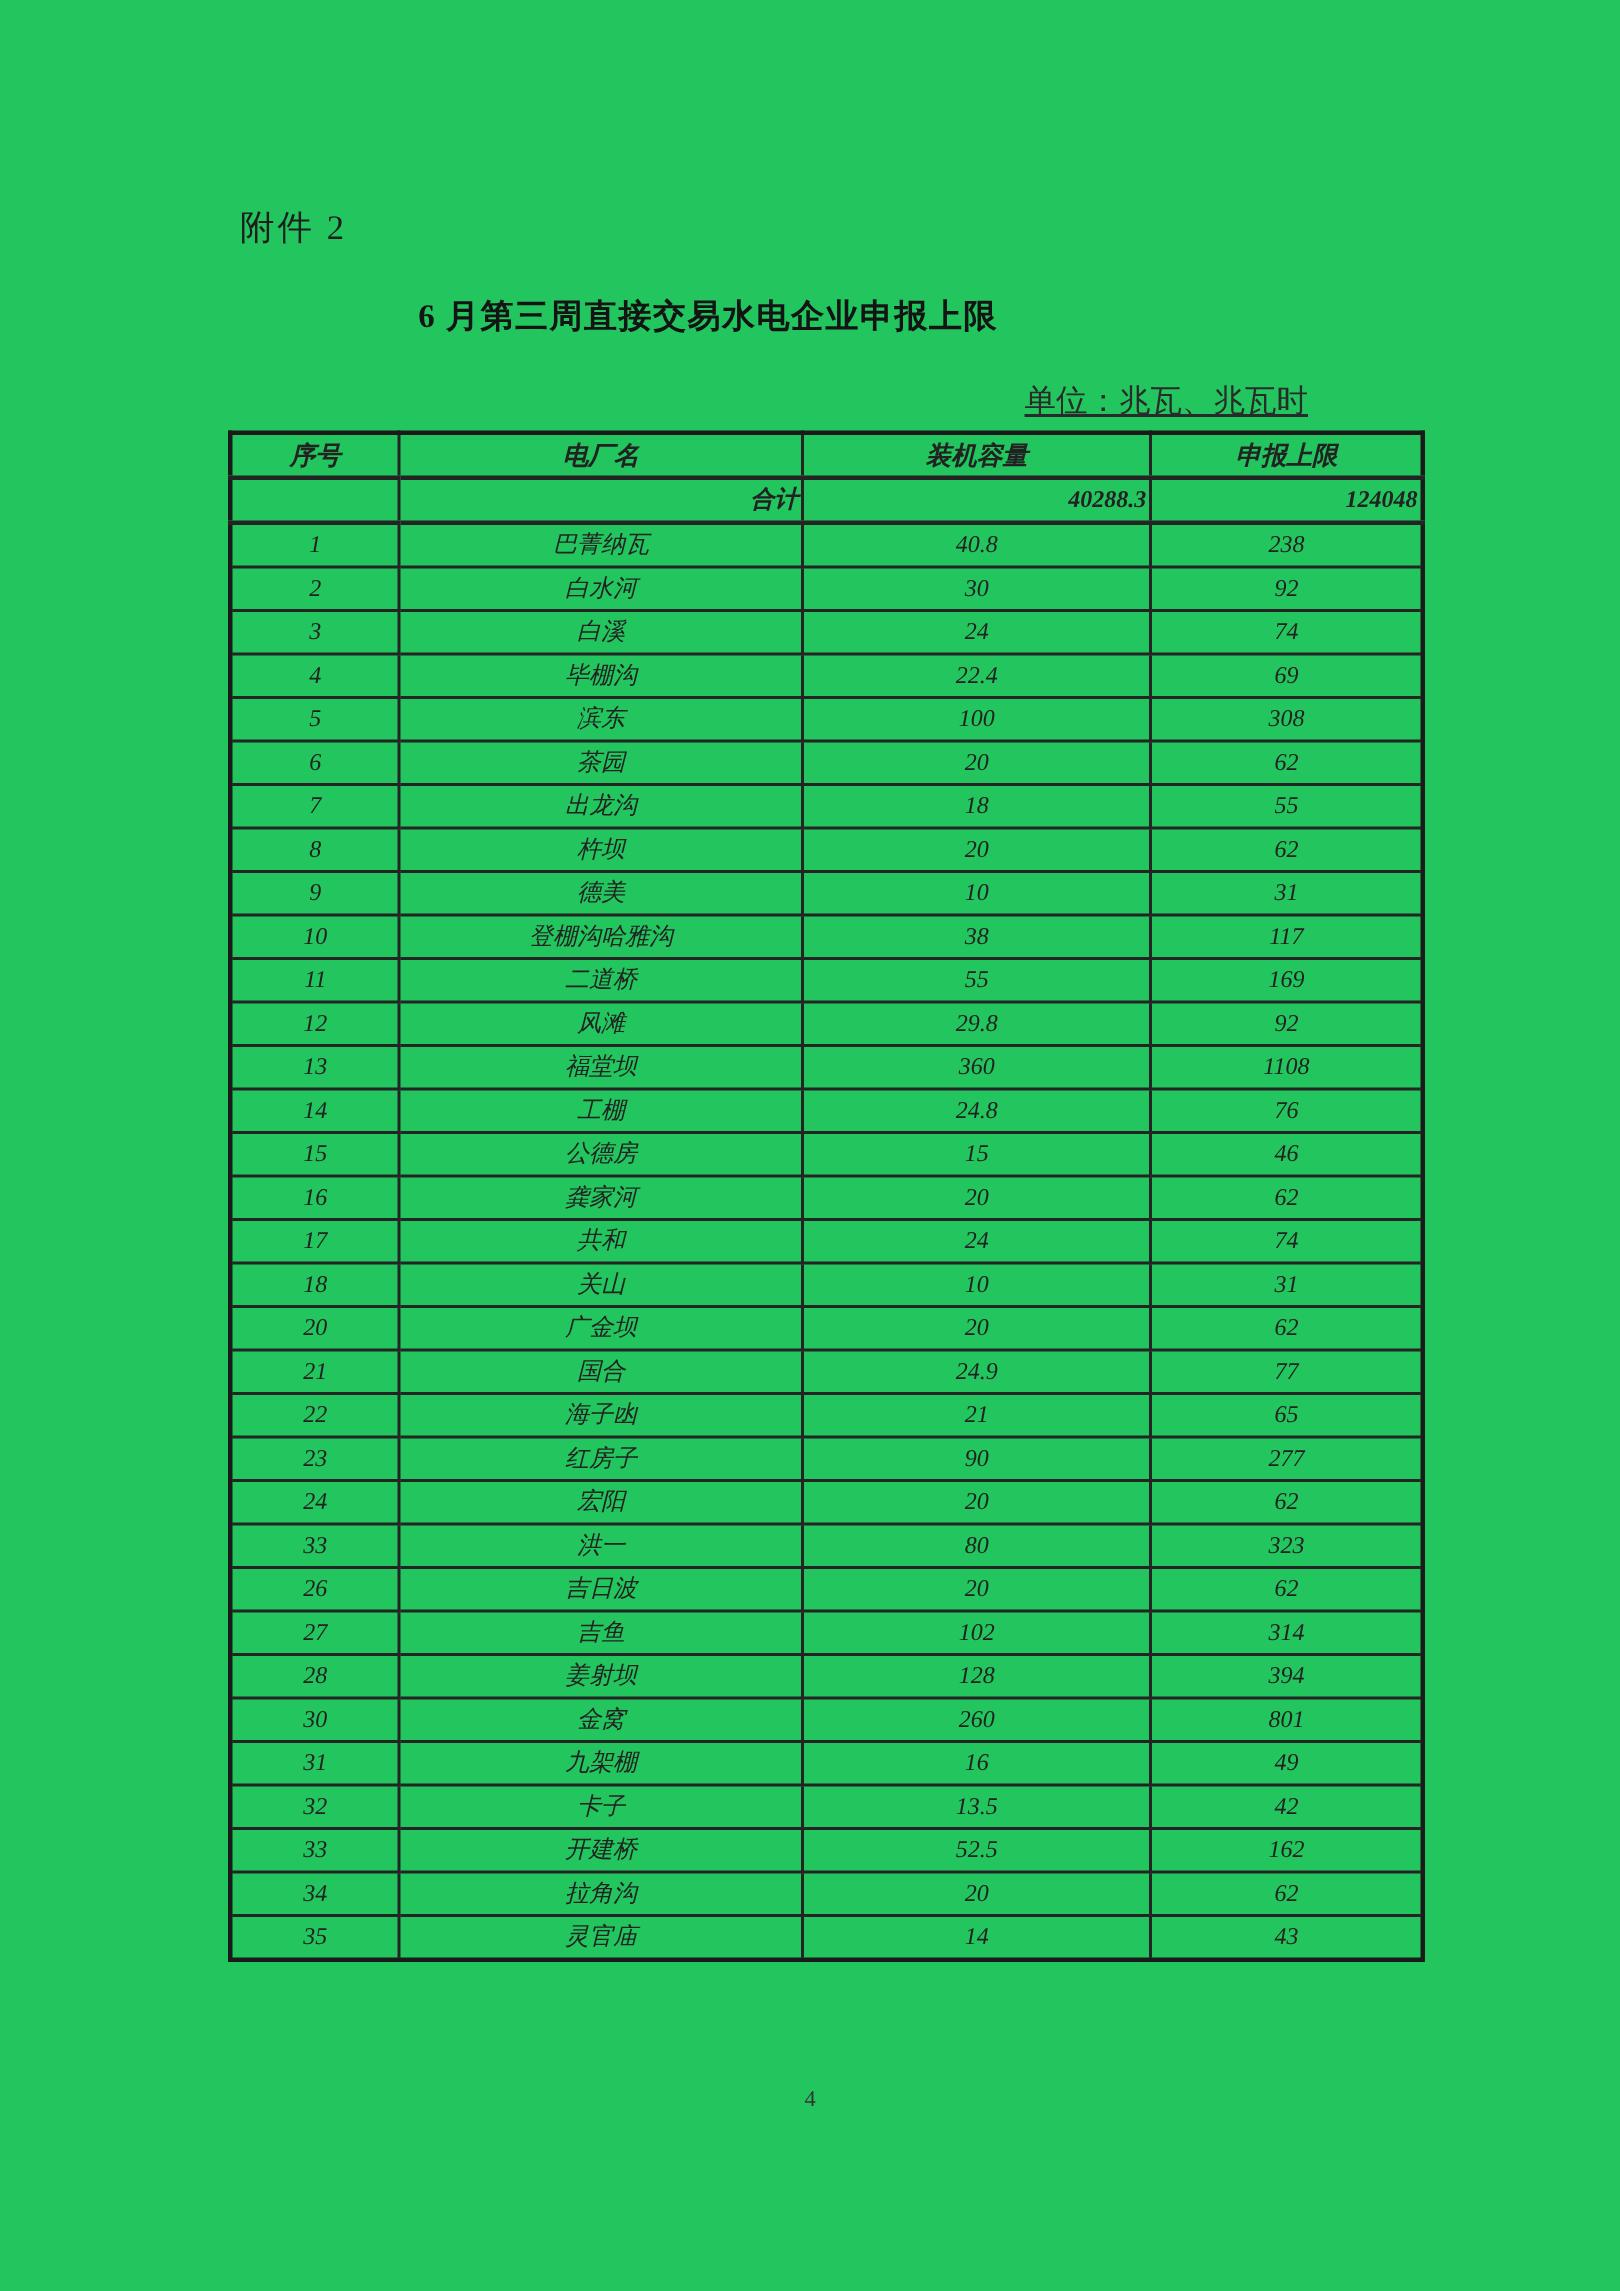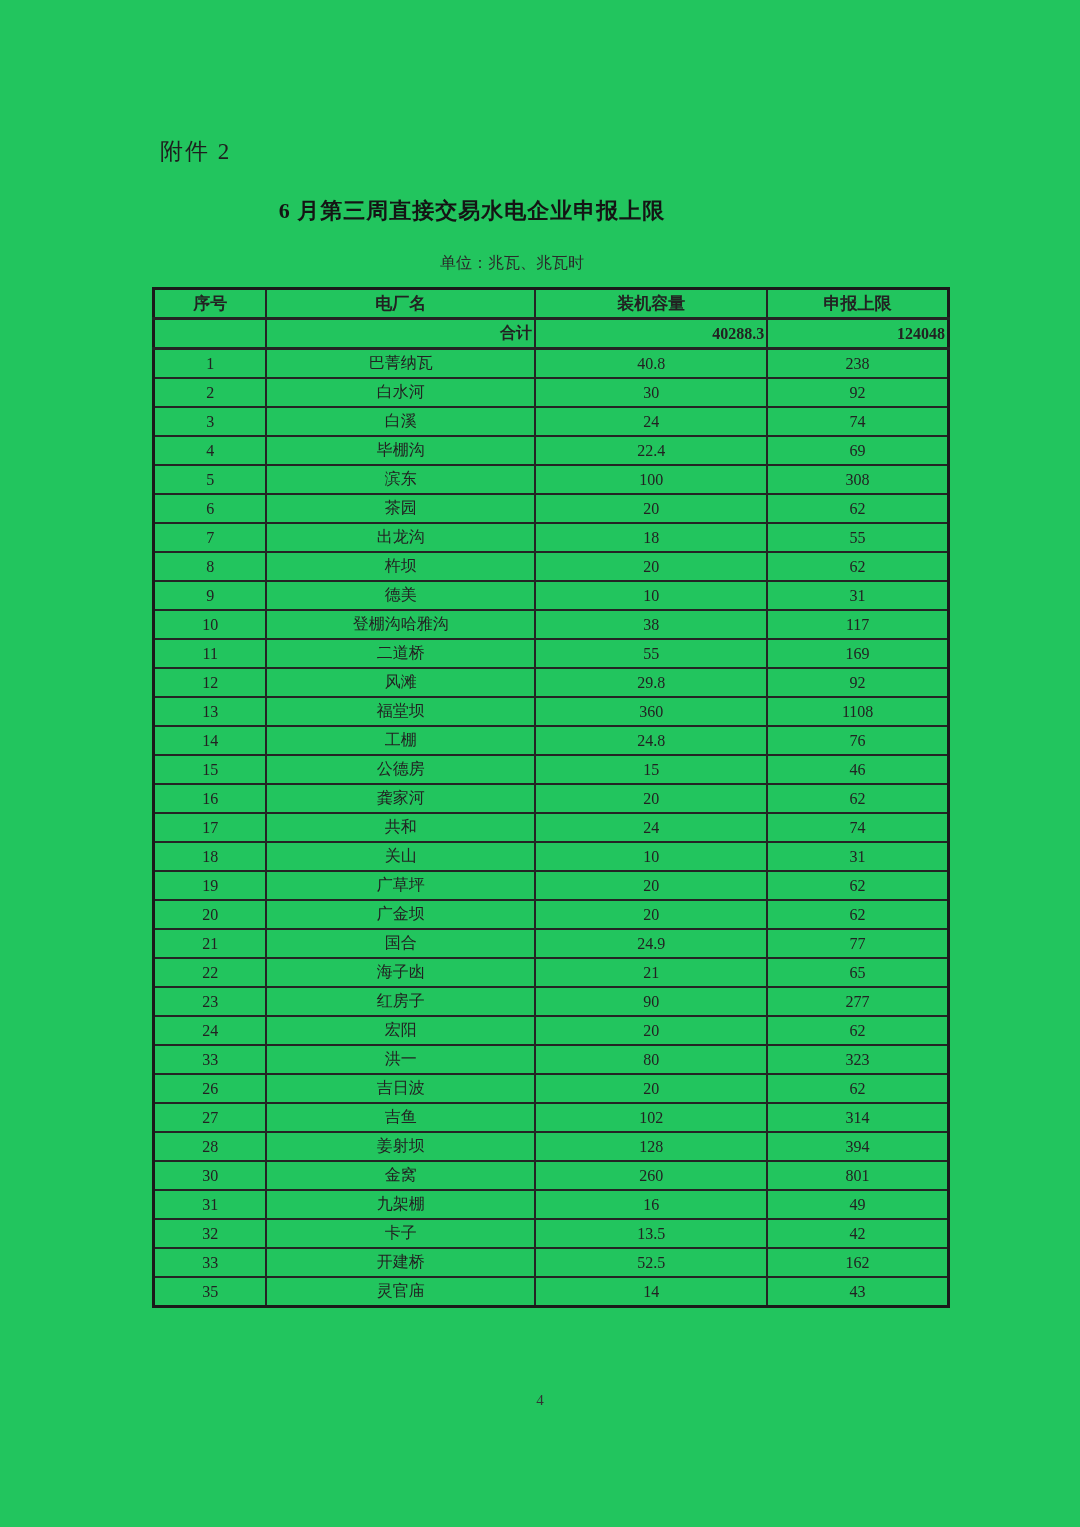--- a/index.html
+++ b/index.html
@@ -33,25 +33,26 @@
     font-size: 22px;
     font-weight: bold;
     letter-spacing: 1px;
     color: #141414;
   }
   .unit-note {
     position: absolute;
     left: 152px;
     top: 253px;
     width: 798px;
-    text-align: center;
+    text-align: right;
     padding-right: 78px;
     box-sizing: border-box;
-    font-size: 16px;
+    font-size: 21px;
     color: #2a2a2a;
+    text-decoration: underline;
   }
   table.report {
     position: absolute;
     left: 152px;
     top: 287px;
     width: 798px;
     border-collapse: collapse;
     table-layout: fixed;
     font-size: 16px;
     color: #222222;
@@ -62,21 +63,21 @@
   table.report col.c3 { width: 22.8%; }
   table.report th, table.report td {
     border: 2px solid #242424;
     height: 25px;
     padding: 1px 2px;
     text-align: center;
     vertical-align: middle;
     overflow: hidden;
     white-space: nowrap;
   }
-  table.report { border: 3px solid #1a1a1a; }
+  table.report { border: 3px solid #1a1a1a; font-style: italic; }
   table.report thead th {
     font-weight: bold;
     font-size: 17px;
     border-bottom-width: 3px;
   }
   table.report tr.total-row td {
     font-weight: bold;
     font-size: 16px;
     border-bottom-width: 3px;
     text-align: right;
@@ -226,26 +227,20 @@
           <td>24</td>
           <td>74</td>
         </tr>
         <tr class="data-row">
           <td>18</td>
           <td>关山</td>
           <td>10</td>
           <td>31</td>
         </tr>
         <tr class="data-row">
-          <td>19</td>
-          <td>广草坪</td>
-          <td>20</td>
-          <td>62</td>
-        </tr>
-        <tr class="data-row">
           <td>20</td>
           <td>广金坝</td>
           <td>20</td>
           <td>62</td>
         </tr>
         <tr class="data-row">
           <td>21</td>
           <td>国合</td>
           <td>24.9</td>
           <td>77</td>
@@ -310,20 +305,26 @@
           <td>13.5</td>
           <td>42</td>
         </tr>
         <tr class="data-row">
           <td>33</td>
           <td>开建桥</td>
           <td>52.5</td>
           <td>162</td>
         </tr>
         <tr class="data-row">
+          <td>34</td>
+          <td>拉角沟</td>
+          <td>20</td>
+          <td>62</td>
+        </tr>
+        <tr class="data-row">
           <td>35</td>
           <td>灵官庙</td>
           <td>14</td>
           <td>43</td>
         </tr>
       </tbody>
   </table>
 
   <div class="page-number">4</div>
 

